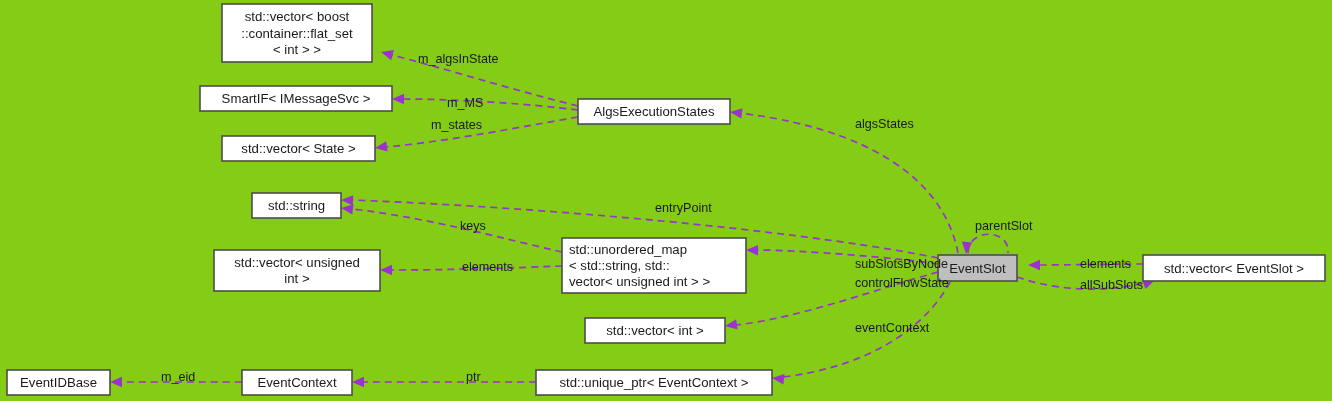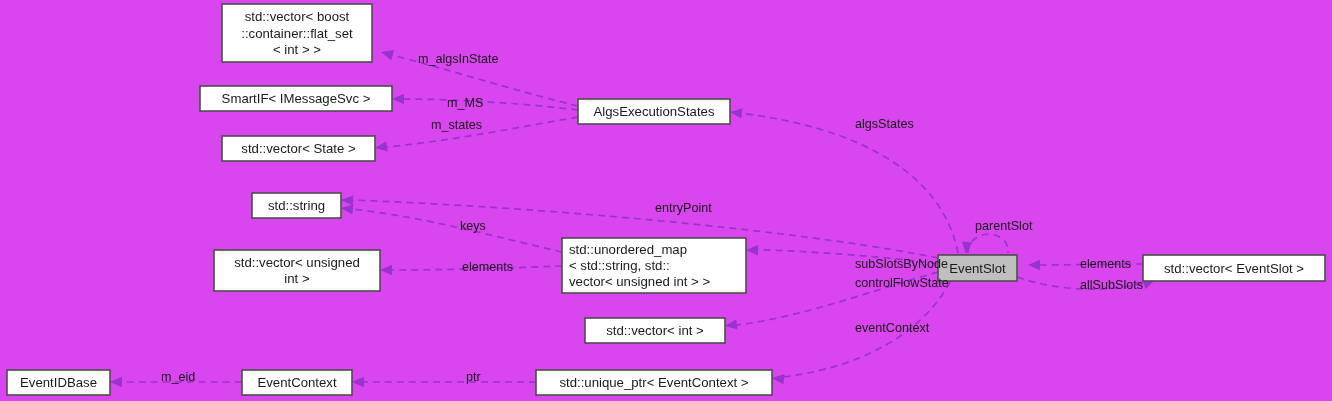--- a/index.html
+++ b/index.html
@@ -1,17 +1,17 @@
 <!DOCTYPE html>
 <html><head>
 <meta charset="utf-8">
 <style>
   html,body{margin:0;padding:0;background:#ffffff;}
   body{width:1332px;height:401px;font-family:"Liberation Sans",sans-serif;overflow:hidden;}
-  #diagram-root{position:relative;width:1332px;height:401px;background:#d946ef;text-align:center;}
+  #diagram-root{position:relative;width:1332px;height:401px;background:#84cc16;text-align:center;}
   svg#uml-canvas{position:absolute;left:0;top:0;width:1332px;height:401px;display:block;}
   .node-box rect{stroke:#4d4d4d;stroke-width:1.6;}
   .node-box rect.plain{fill:#ffffff;}
   .node-box rect.highlight{fill:#bfbfbf;}
   .node-label{font-family:"Liberation Sans",sans-serif;font-size:13.2px;fill:#1a1a1a;}
   .edge-label{font-family:"Liberation Sans",sans-serif;font-size:12.6px;fill:#1a1a1a;}
   .edge-path{fill:none;stroke:#9a32cd;stroke-width:1.7;stroke-dasharray:7,5;}
   .edge-arrow{fill:#9a32cd;stroke:none;}
 </style>
 </head>

